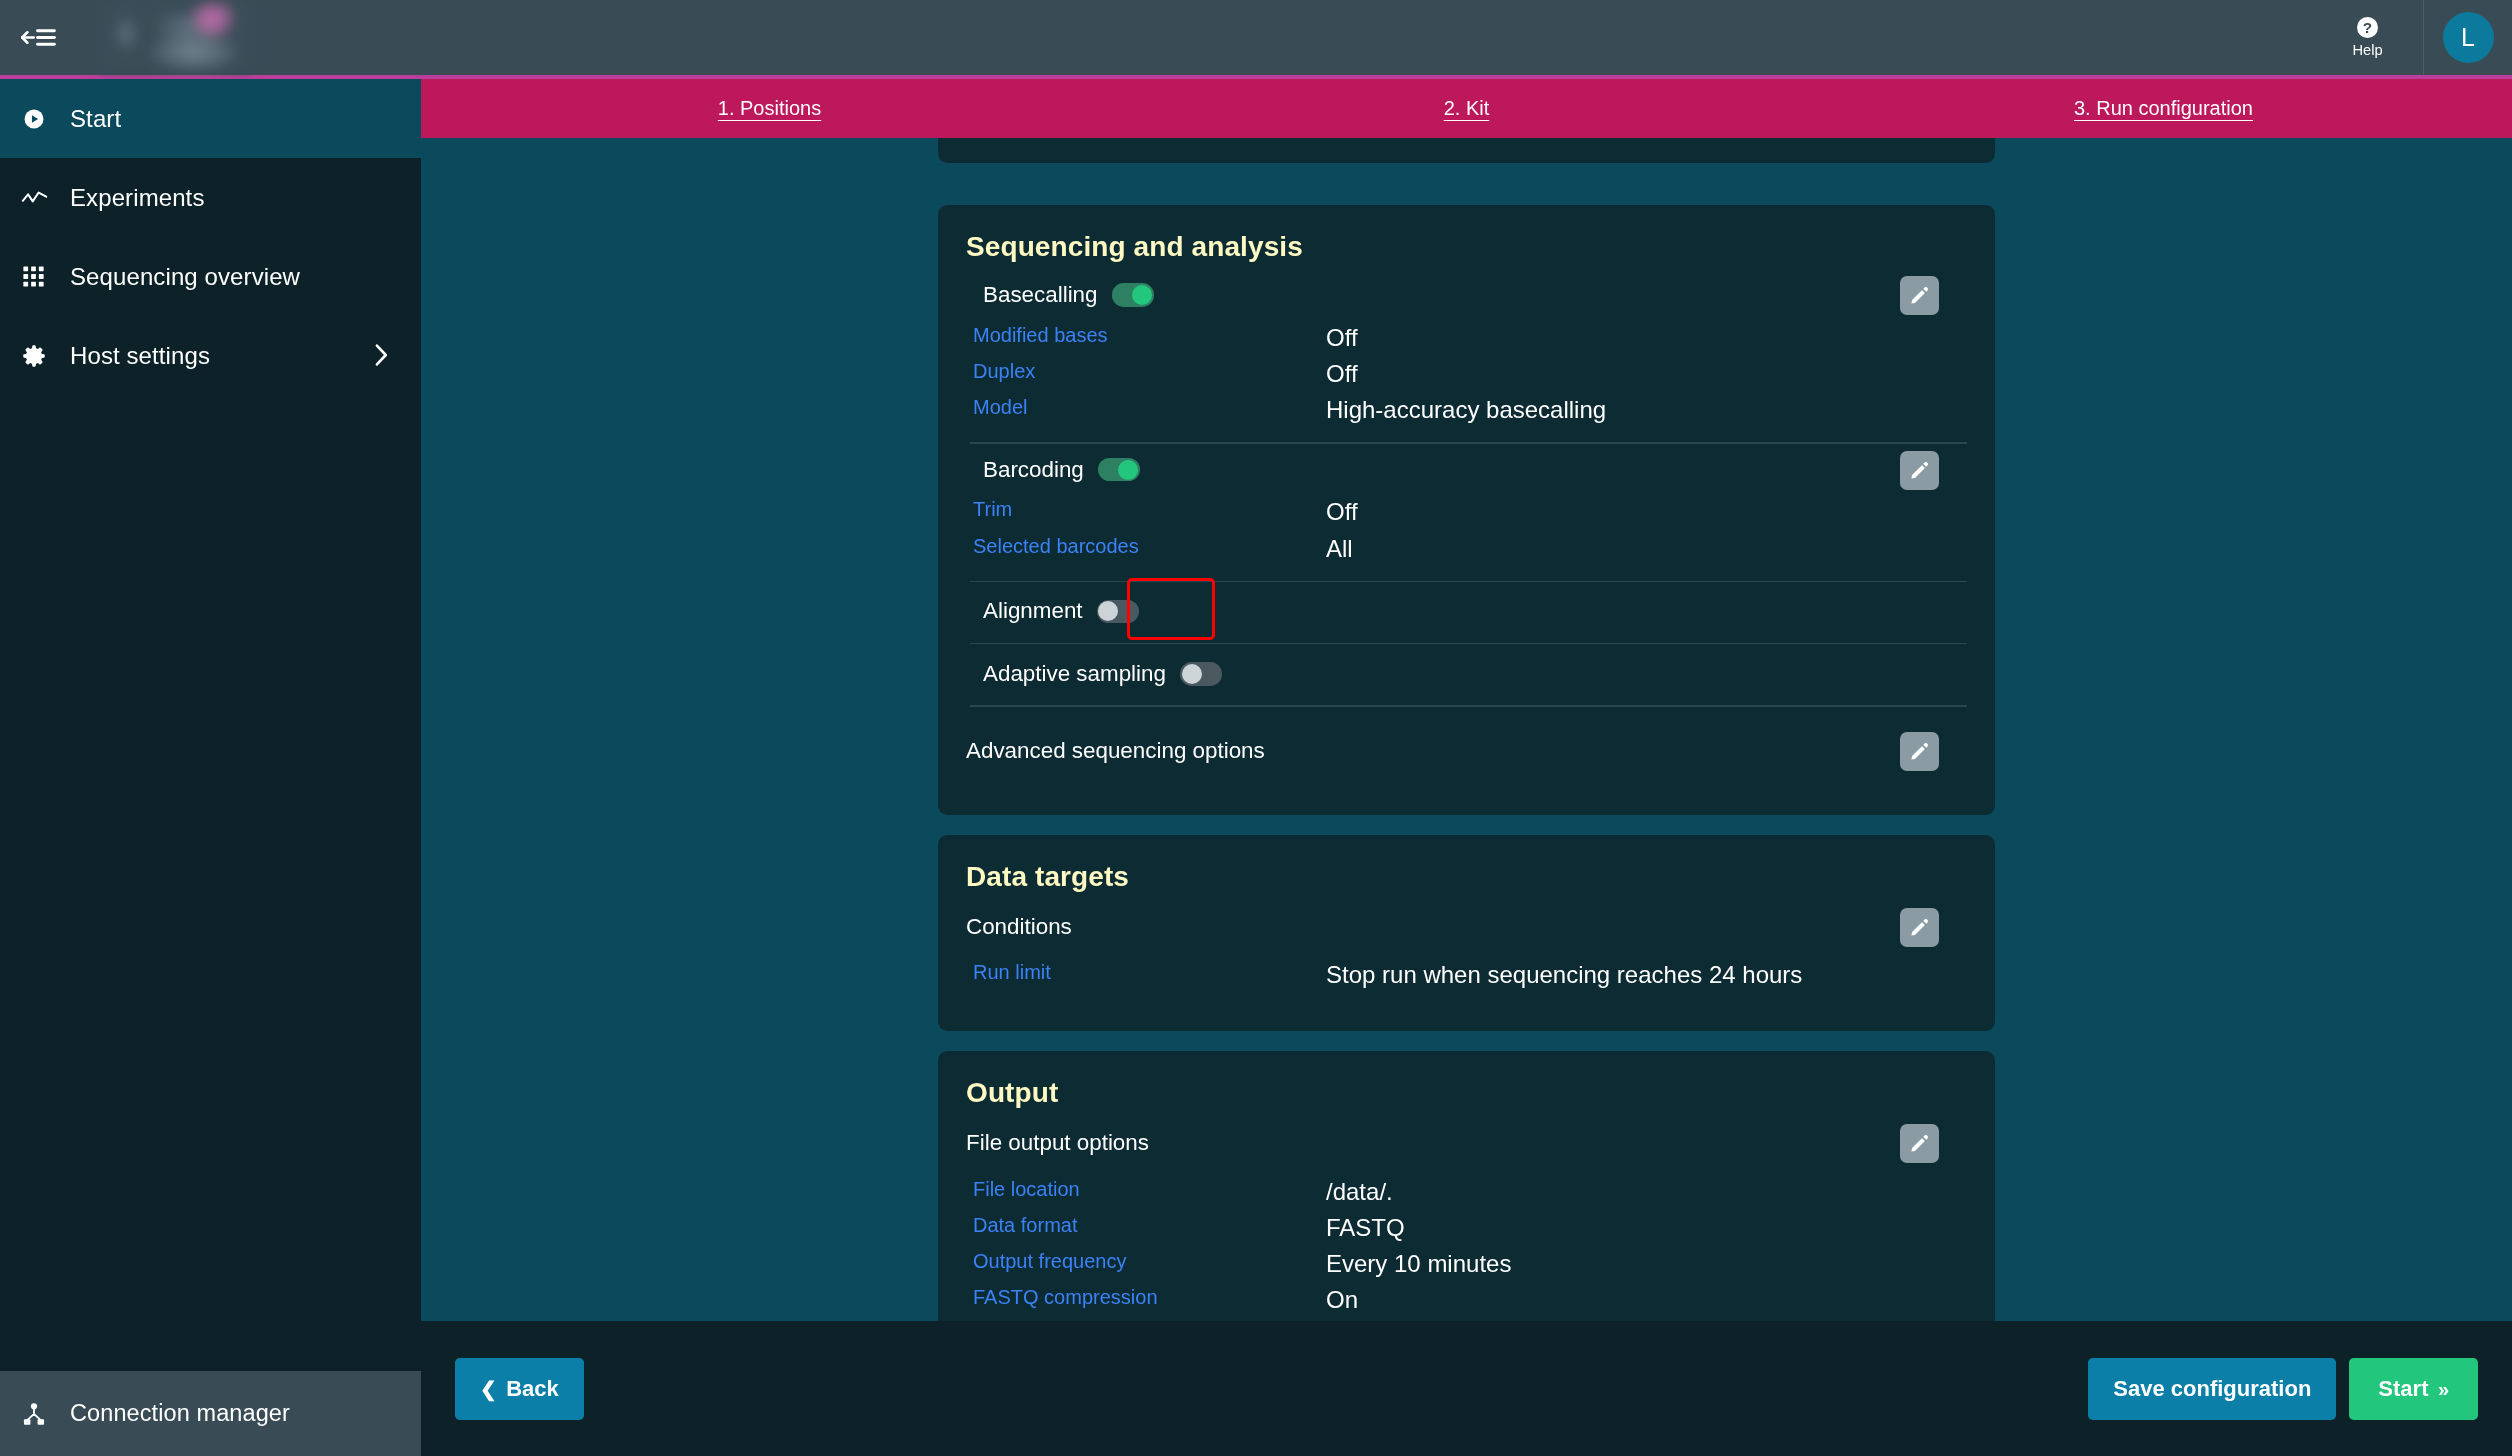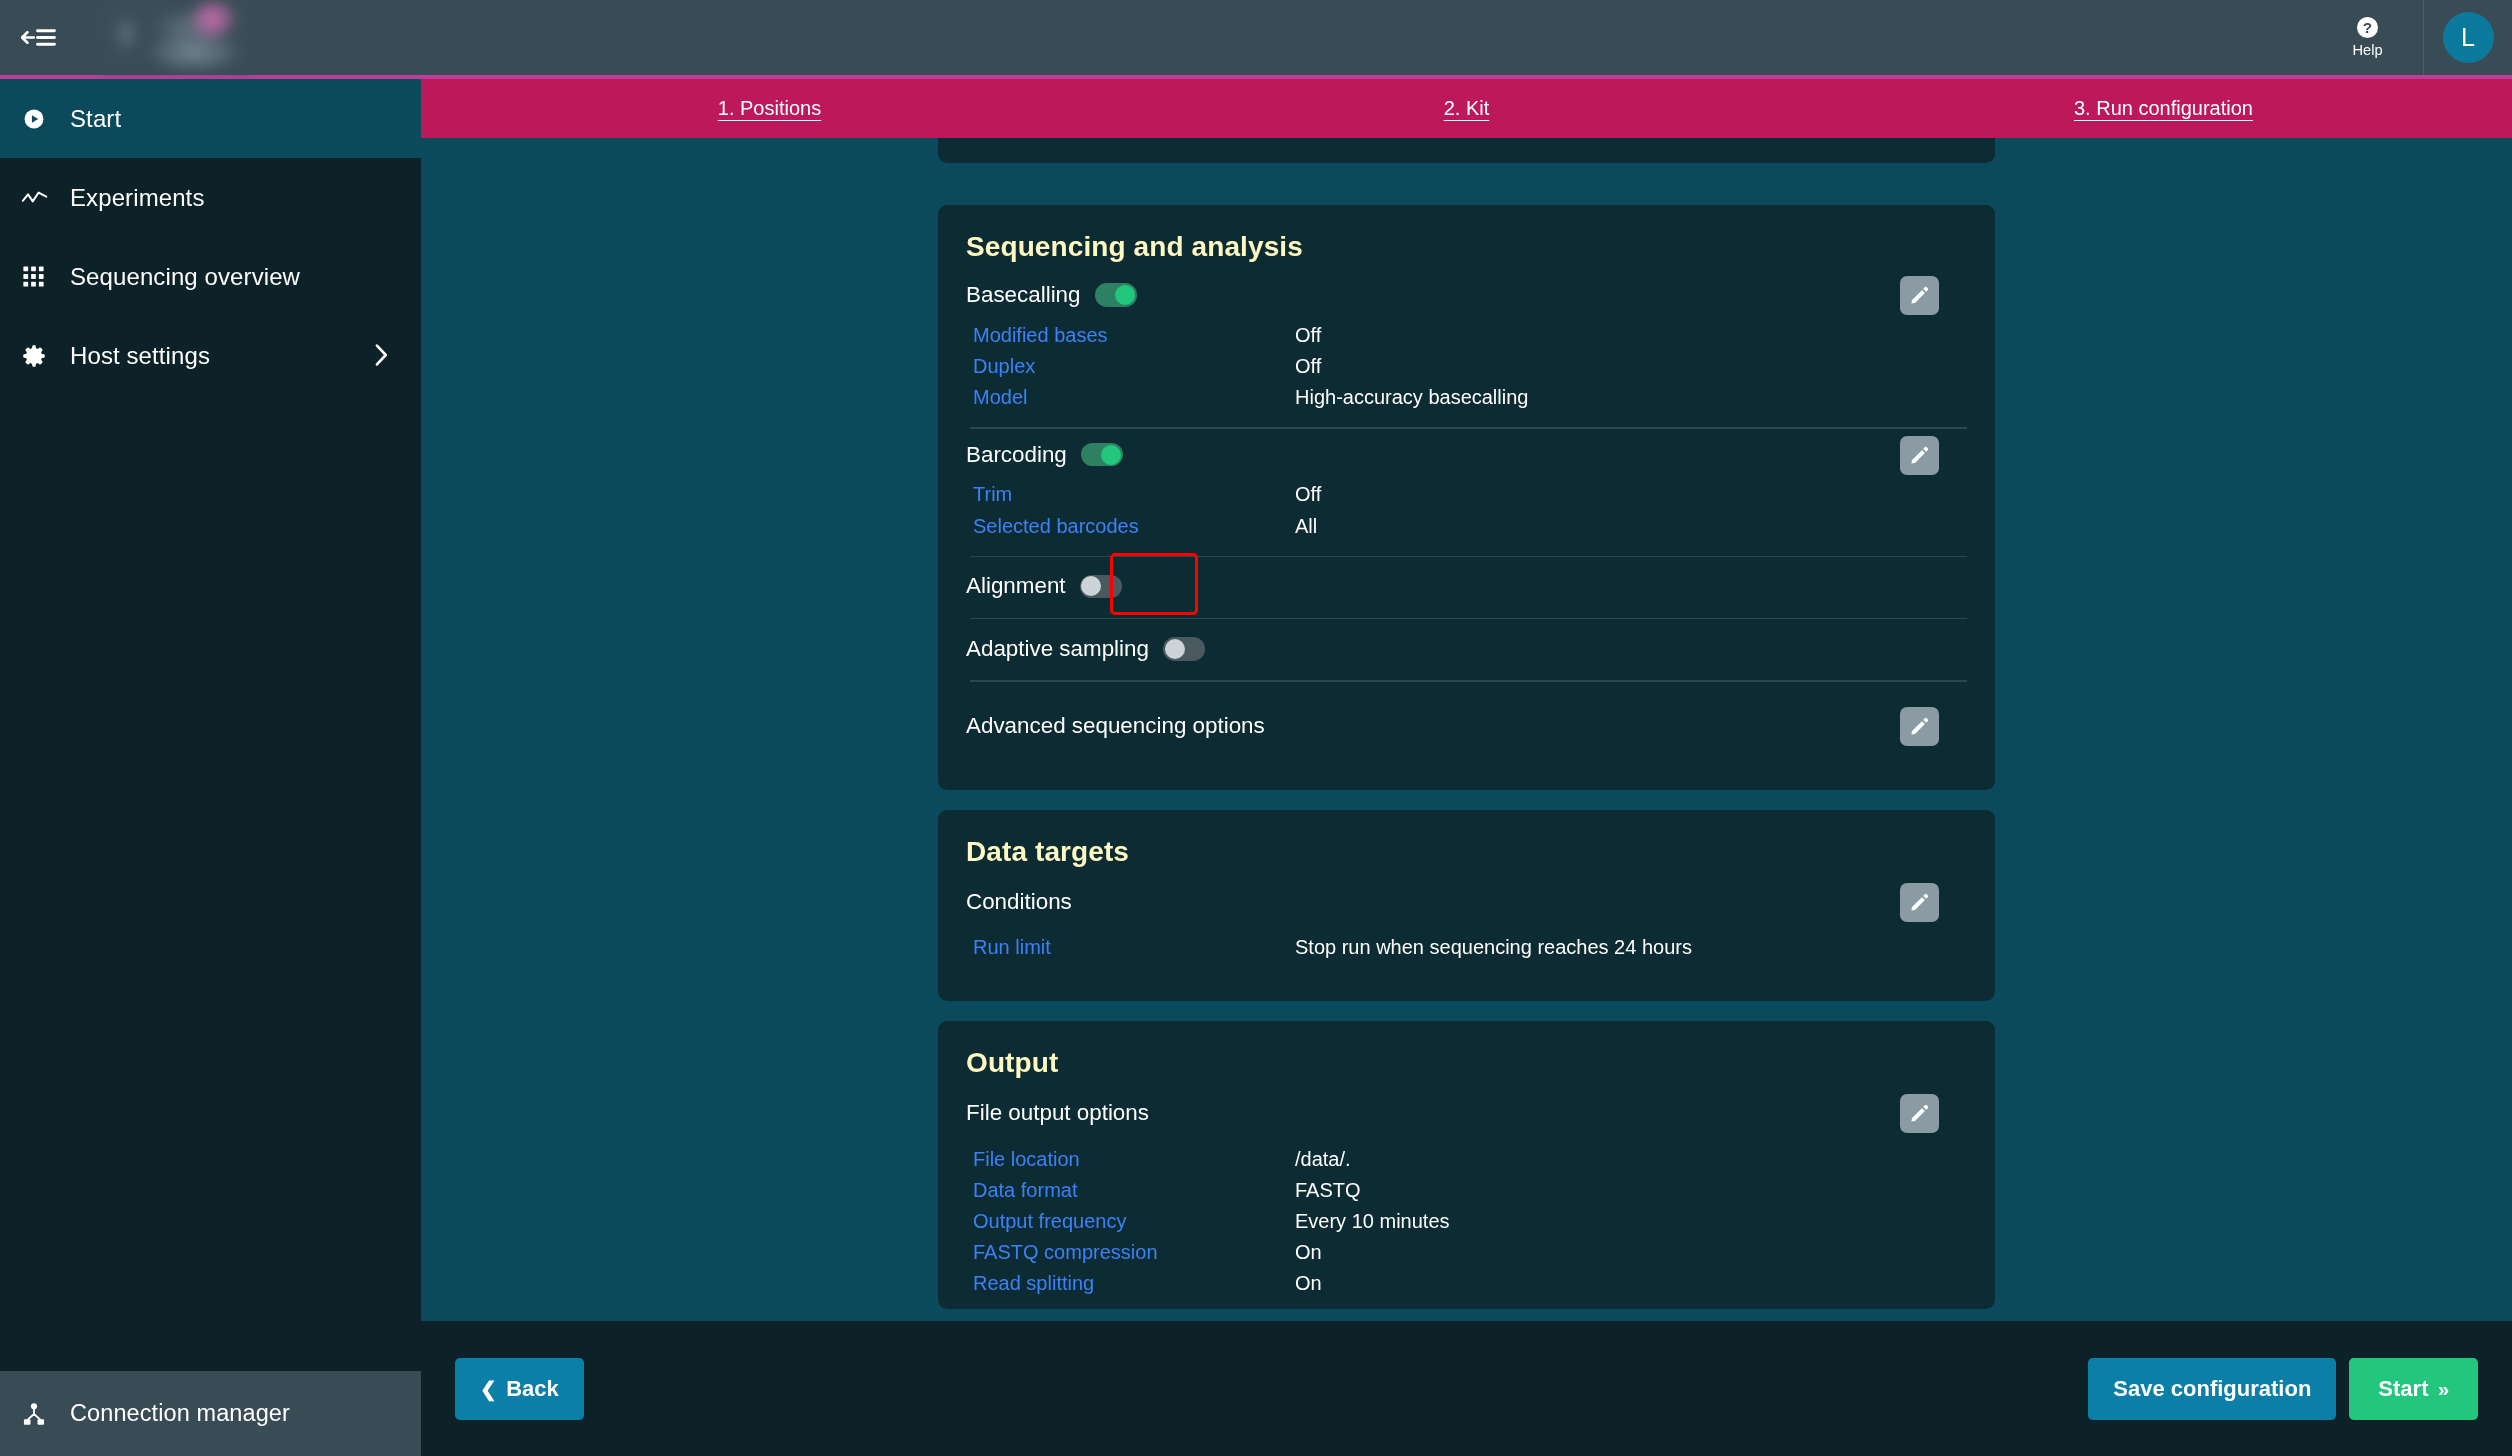--- a/index.html
+++ b/index.html
@@ -219,20 +219,21 @@
     padding-bottom: 5.9px;
     letter-spacing: 0.1px;
   }
 
   
   .tog-row {
     display: flex;
     align-items: center;
     padding: 13px 0 9.4px 0;
     position: relative;
+    margin-left: 17px;
   }
   .tog-label {
     color: #ffffff;
     font-size: 22.4px;
     margin-right: 14px;
   }
   .toggle {
     width: 42px; height: 23.5px;
     border-radius: 11.8px;
     position: relative;
@@ -267,21 +268,22 @@
   }
   .kv-key {
     color: #3b82f6;
     font-size: 20px;
     width: 329px;
     padding-left: 7px;
     flex: 0 0 auto;
   }
   .kv-val {
     color: #ffffff;
-    font-size: 20px;
+    font-size: 24px;
+    margin-left: 31px;
   }
 
   .divider {
     height: 1.2px;
     background: #2a4750;
     margin: 4.7px 0 0 3.5px;
   }
 
   
   .pencil {

